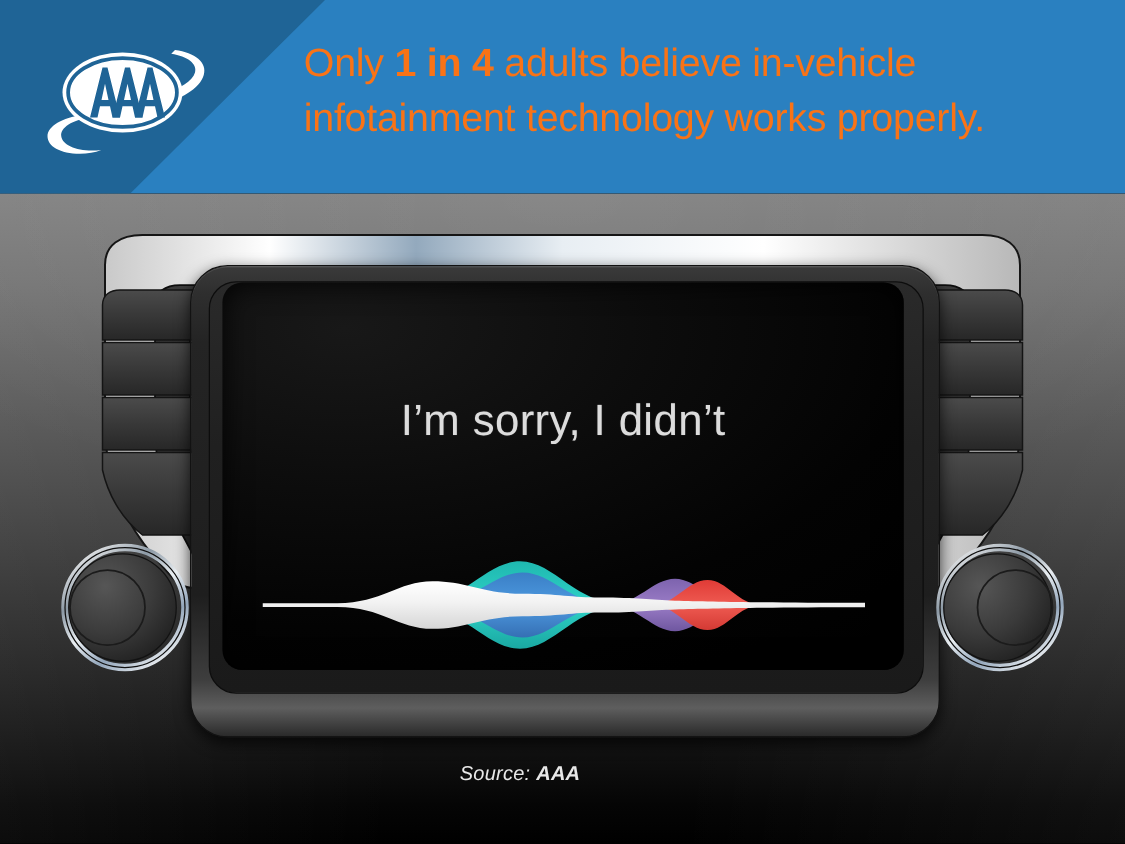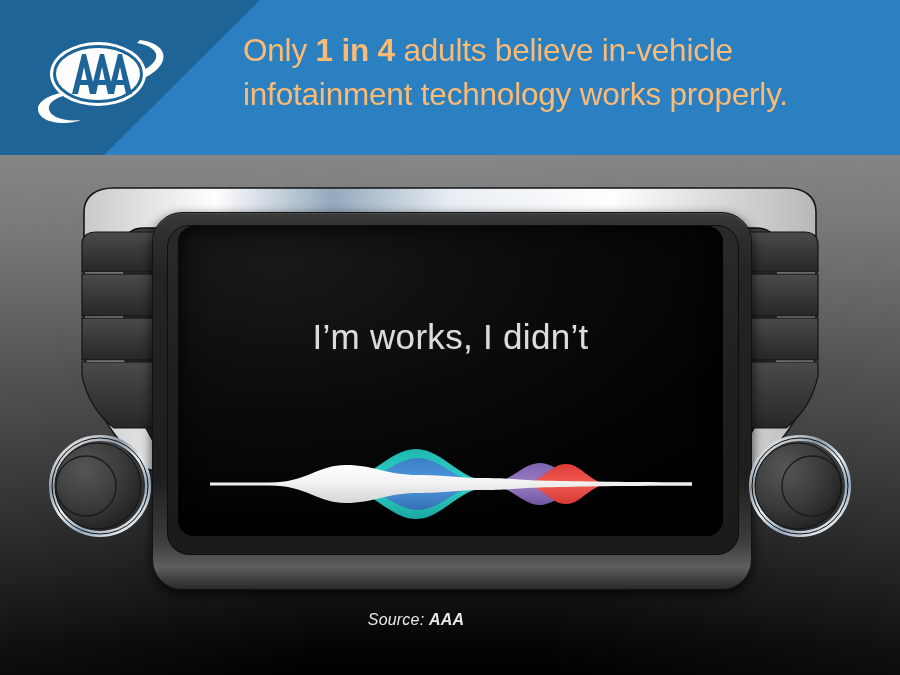--- a/index.html
+++ b/index.html
@@ -44,21 +44,21 @@
     left: 36px;
     top: 32px;
     width: 136px;
     height: 92px;
   }
   .headline {
     position: absolute;
     left: 243px;
     top: 28px;
     width: 640px;
-    color: #fdba74;
+    color: #f97316;
     font-size: 31.5px;
     line-height: 44px;
     font-weight: 400;
     letter-spacing: -0.2px;
   }
   .headline b {
     font-weight: 700;
   }
 
   
@@ -295,21 +295,21 @@
       </g>
     </svg>
   </div>
 
   <div class="screen-module">
     <div class="screen-inner-frame"></div>
   </div>
 
   <div class="screen">
     <div class="screen-text">
-      <div>I’m works, I didn’t</div>
+      <div>I’m sorry, I didn’t</div>
     </div>
 
     <div class="waveform">
       <svg width="482" height="86" viewBox="0 0 482 86">
         <defs>
           <linearGradient id="wTeal" x1="0" y1="0" x2="0" y2="1">
             <stop offset="0" stop-color="#1fb8b0"></stop>
             <stop offset="0.5" stop-color="#2ed2c6"></stop>
             <stop offset="1" stop-color="#1aa8a2"></stop>
           </linearGradient>

